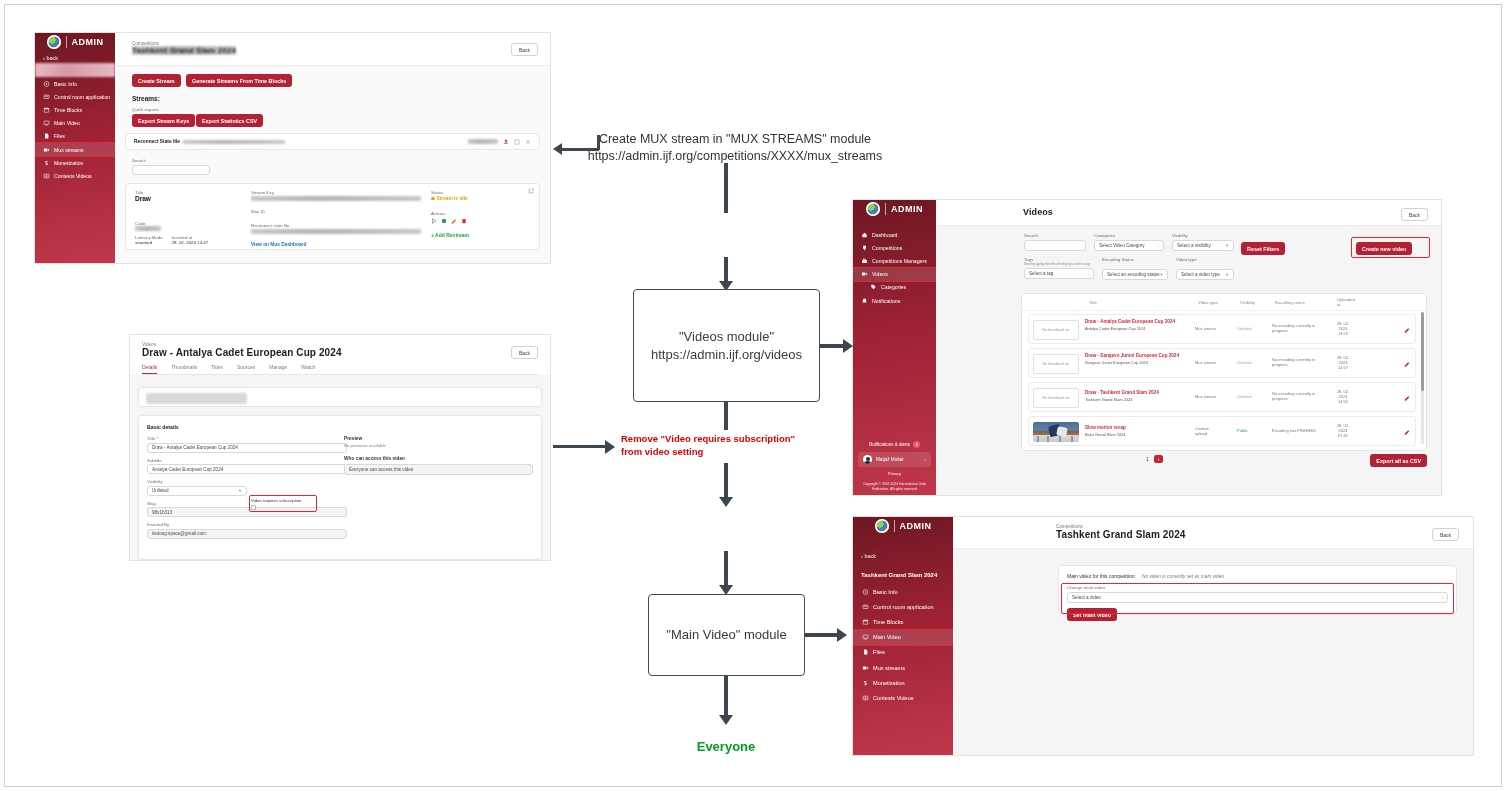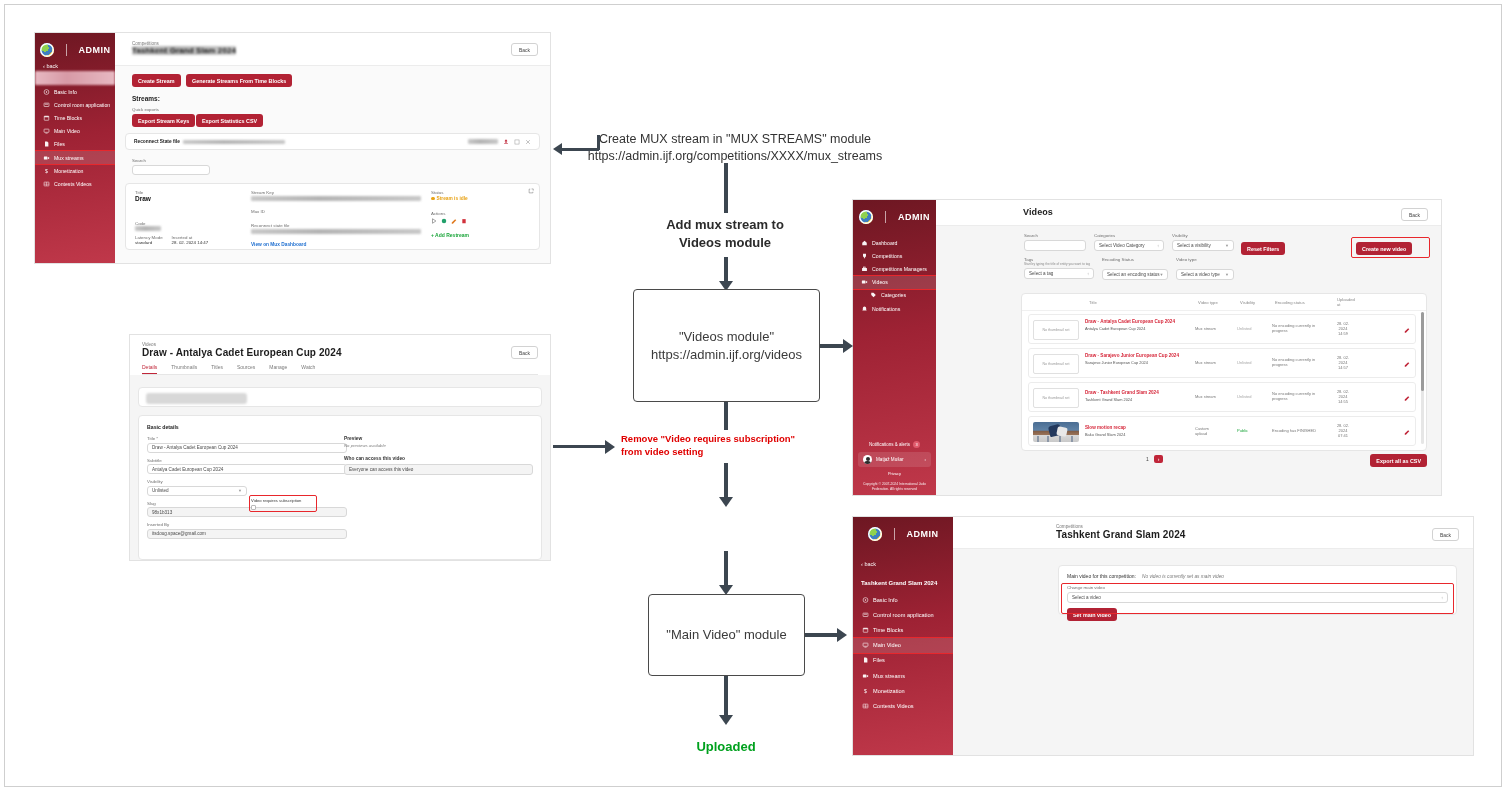--- a/index.html
+++ b/index.html
@@ -19,21 +19,21 @@
 
   
   .shot { position: absolute; background: #fff; box-shadow: 0 0 0 1px #e2e2e2; overflow: hidden; }
 
   
   .sidebar {
     position: absolute; left: 0; top: 0; bottom: 0;
     background: linear-gradient(170deg, #6d1722 0%, #9e2234 45%, #c0384a 100%);
     color: #fff;
   }
-  .sb-logo { display: flex; align-items: center; gap: 12px; justify-content: center; padding-top: 10px; }
+  .sb-logo { display: flex; align-items: center; gap: 5px; justify-content: center; padding-top: 2px; }
   .sb-globe {
     width: 14px; height: 14px; border-radius: 50%;
     background: radial-gradient(circle at 35% 35%, #8fd14f 0 30%, #3f7fc1 30% 60%, #e8c33a 60% 80%, #ffffff 80%);
     box-shadow: 0 0 0 1.5px #ffffff inset;
   }
   .sb-bar { width: 1px; height: 12px; background: rgba(255,255,255,.6); }
   .sb-admin { font-size: 9px; font-weight: bold; letter-spacing: .5px; }
   .sb-back { font-size: 5.5px; padding: 6px 0 2px 8px; opacity: .95; }
   .sb-title { font-size: 5.5px; font-weight: bold; padding: 4px 0 4px 8px; }
   .sb-item {
@@ -662,22 +662,20 @@
   </div>
 
   <div class="flow-lbl plain" style="left:570px; top:126px; width:320px; text-align:center; font-size:12.5px;">Create MUX stream in "MUX STREAMS" module
 https://admin.ijf.org/competitions/XXXX/mux_streams</div>
   <div class="arrow-h" style="left:556px; top:143px; width:38px; height:3px;"></div>
   <div class="ahead-l" style="left:548px; top:138px;"></div>
   <div class="abs" style="left:592px; top:130px; width:3px; height:15px; background:#3c4650;"></div>
 
   <div class="arrow-v" style="left:719px; top:158px; height:50px;"></div>
 
-  <div class="flow-lbl bold" style="left:620px; top:211px; width:200px;">Add mux stream to
-Videos module</div>
 
   <div class="arrow-v" style="left:719px; top:252px; height:28px;"></div>
   <div class="ahead-d" style="left:714px; top:276px;"></div>
 
   <div class="flow-box" style="left:628px; top:284px; width:187px; height:113px; white-space:pre-line;">"Videos module"
 https://admin.ijf.org/videos</div>
 
   <div class="arrow-h" style="left:815px; top:339px; width:28px;"></div>
   <div class="ahead-r" style="left:838px; top:334px;"></div>
 
@@ -696,15 +694,15 @@
   <div class="ahead-d" style="left:714px; top:580px;"></div>
 
   <div class="flow-box" style="left:643px; top:589px; width:157px; height:82px;">"Main Video" module</div>
 
   <div class="arrow-h" style="left:800px; top:628px; width:36px;"></div>
   <div class="ahead-r" style="left:832px; top:623px;"></div>
 
   <div class="arrow-v" style="left:719px; top:671px; height:42px;"></div>
   <div class="ahead-d" style="left:714px; top:710px;"></div>
 
-  <div class="flow-lbl green" style="left:650px; top:733px; width:142px; font-size:13px;">Uploaded</div>
+  <div class="flow-lbl green" style="left:650px; top:733px; width:142px; font-size:13px;">Everyone</div>
 
 </div>
 
 </body></html>

